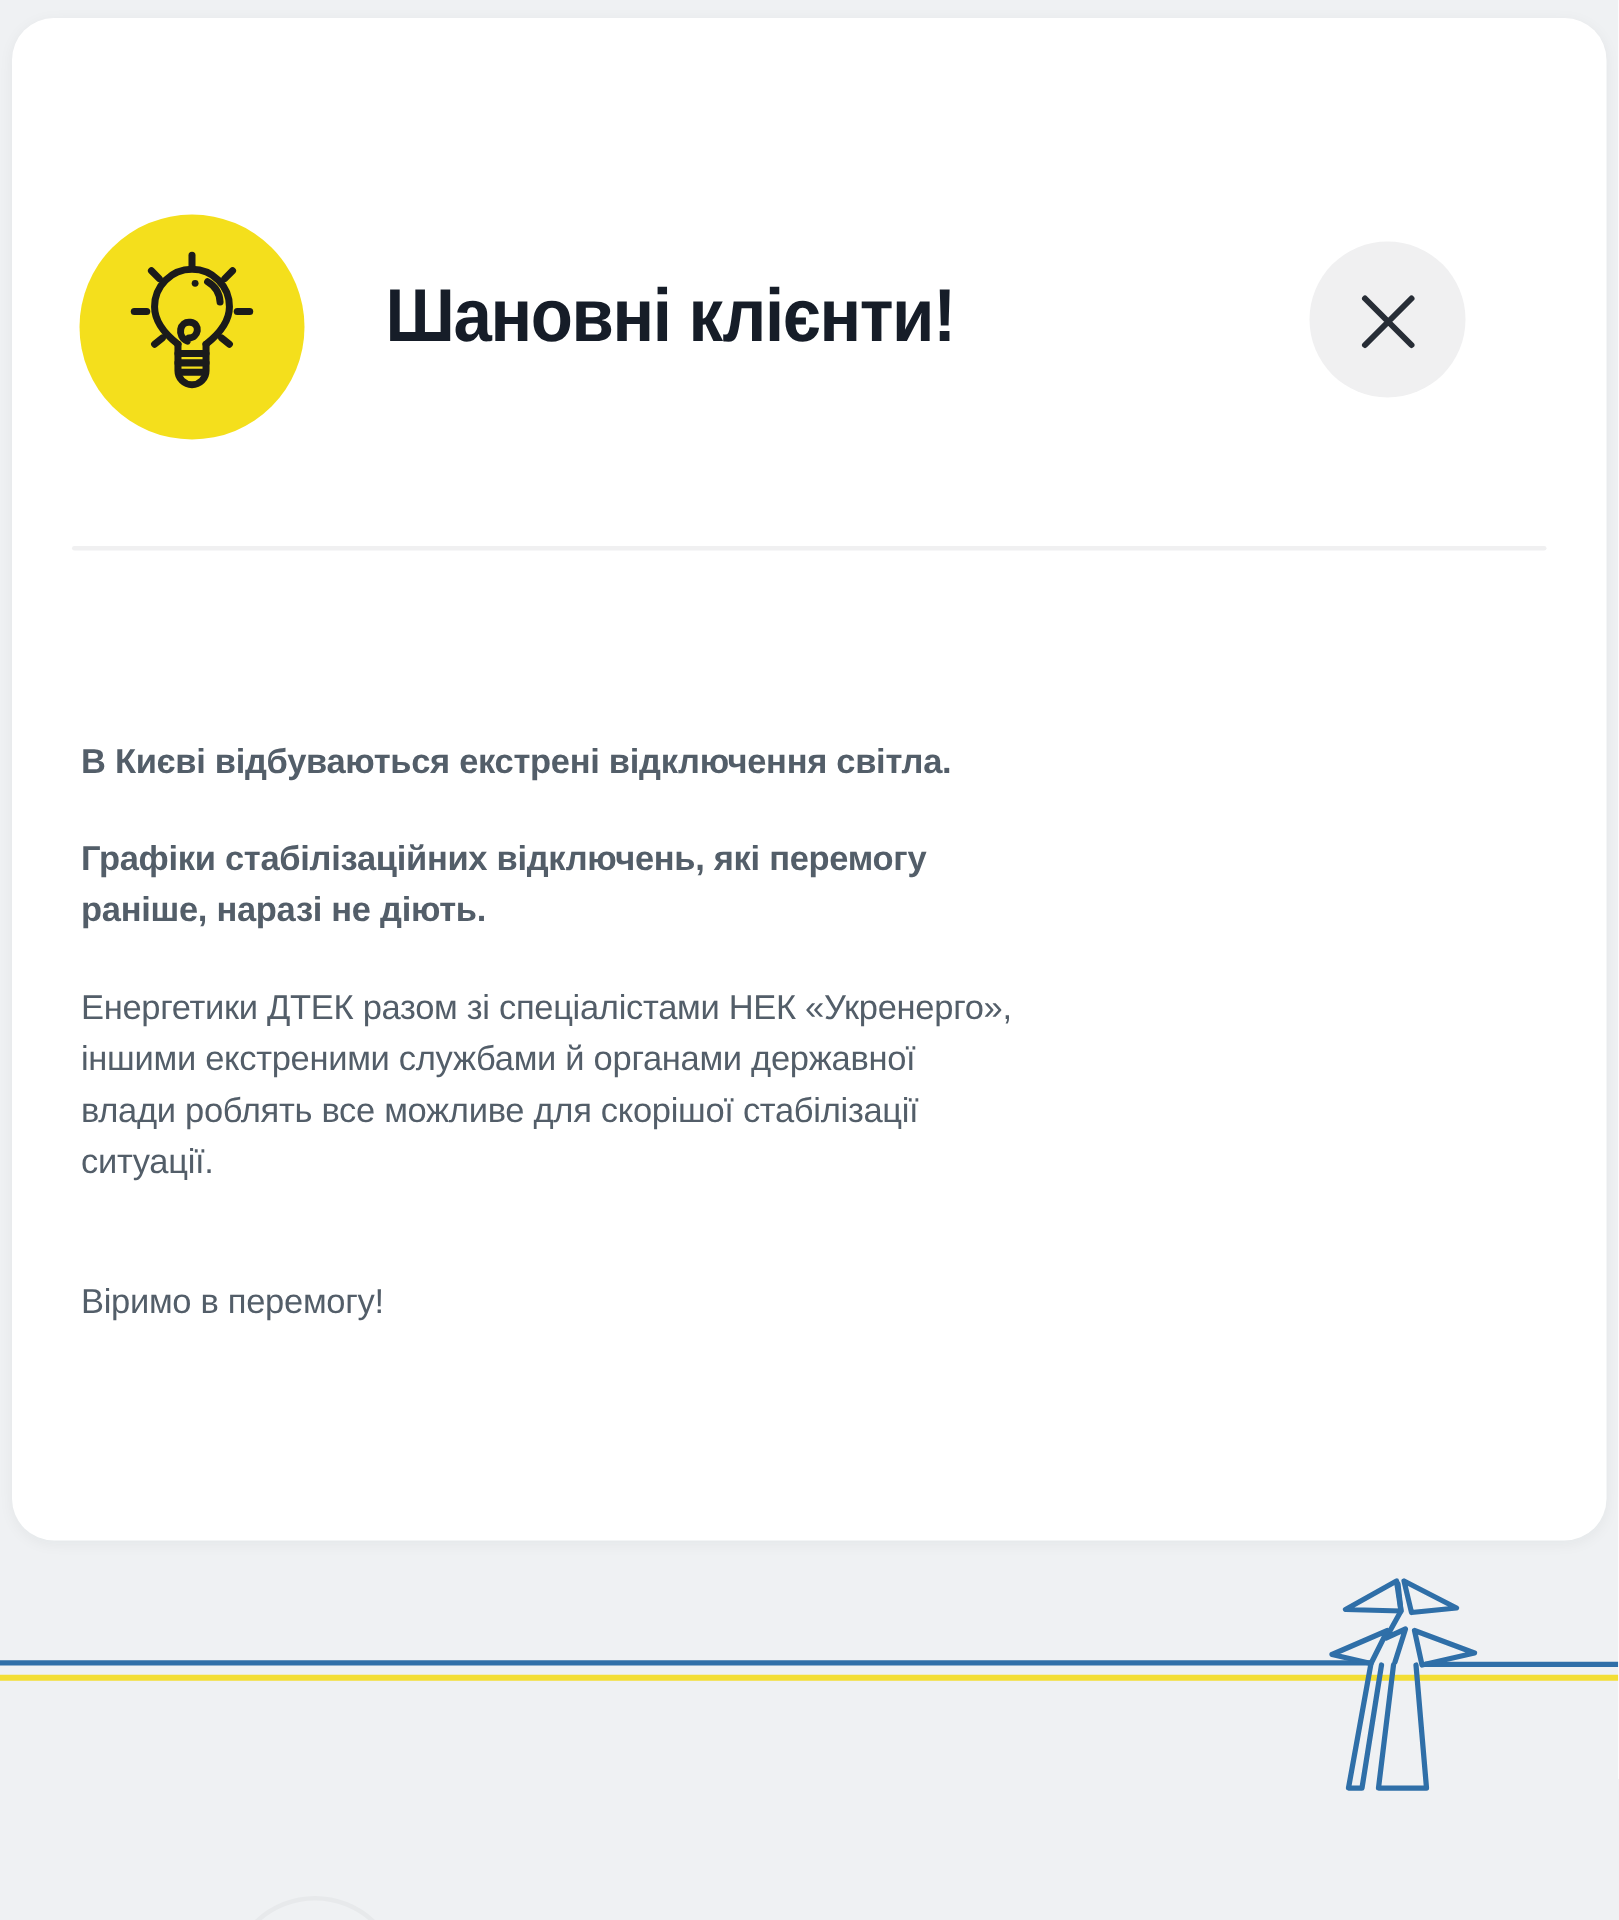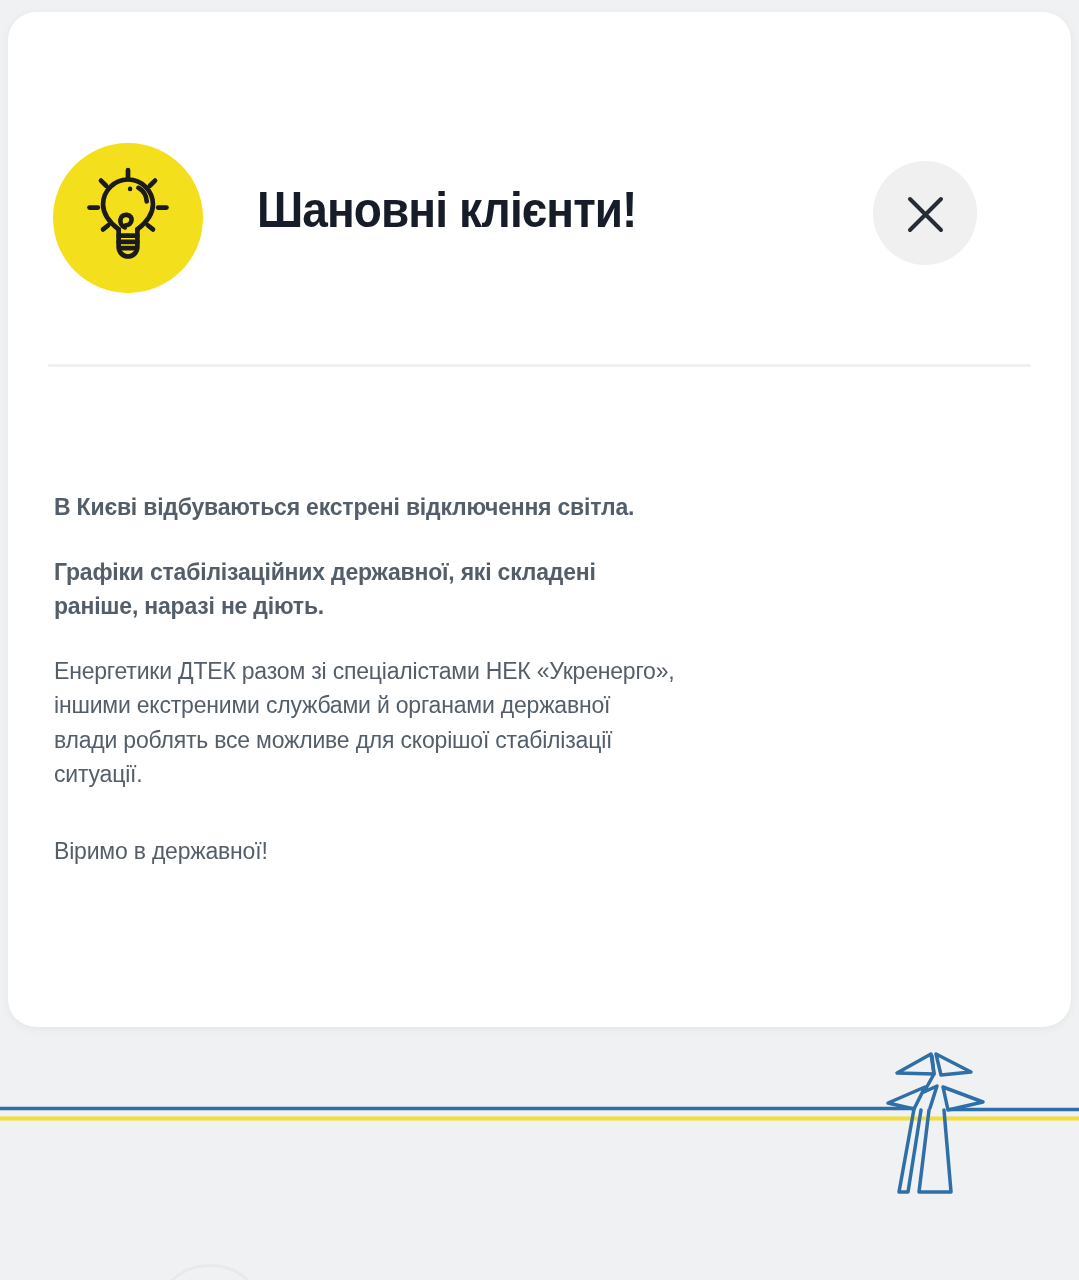--- a/index.html
+++ b/index.html
@@ -30,21 +30,21 @@
   .divider{
     position:absolute;left:40px;top:352px;width:983px;height:3px;
     background:#F0F0F1;border-radius:2px;
   }
   .content{
     position:absolute;left:46px;top:478px;width:982px;
     color:#535E69;font-size:23px;line-height:1.5;
   }
   .content p{margin:0 0 30px;white-space:pre-line;letter-spacing:-.2px;}
   .content p.b{font-weight:700;}
-  .content p.gap{margin-bottom:42px;}
+  .content p.gap{margin-bottom:58px;}
   .art{
     position:absolute;left:0;top:1040px;width:1079px;height:170px;
     pointer-events:none;display:block;
   }
   .ghost{
     position:absolute;left:152px;top:1264px;width:110px;height:110px;border-radius:50%;
     border:3px solid #e7e9eb;background:transparent;
   }
 </style>
 </head>
@@ -81,27 +81,27 @@
     <button class="close" aria-label="Close">
       <svg width="104" height="104" viewBox="0 0 104 104">
         <path d="M37 38 L68 69 M68 38 L37 69" stroke="#272D36" stroke-width="4" fill="none" stroke-linecap="round"></path>
       </svg>
     </button>
 
     <div class="divider"></div>
 
     <div class="content">
       <p class="b">В Києві відбуваються екстрені відключення світла.</p>
-      <p class="b">Графіки стабілізаційних державної, які складені
+      <p class="b">Графіки стабілізаційних відключень, які перемогу
 раніше, наразі не діють.</p>
       <p class="gap">Енергетики ДТЕК разом зі спеціалістами НЕК «Укренерго»,
 іншими екстреними службами й органами державної
 влади роблять все можливе для скорішої стабілізації
 ситуації.</p>
-      <p>Віримо в державної!</p>
+      <p>Віримо в перемогу!</p>
     </div>
 
   </div>
 
   <svg class="art" viewBox="0 0 1079 170" width="1079" height="170">
     <line x1="0" y1="78.5" x2="1079" y2="78.5" stroke="#F3DE35" stroke-width="4"></line>
     <line x1="0" y1="68.5" x2="915" y2="68.5" stroke="#2F6FA8" stroke-width="3.5"></line>
     <line x1="950" y1="69.5" x2="1079" y2="69.5" stroke="#2F6FA8" stroke-width="3.5"></line>
     <g stroke="#2F6FA8" stroke-width="3.5" fill="none" stroke-linejoin="round" stroke-linecap="round">
       <path d="M931 14 L897 33 L934 34 Z"></path>

